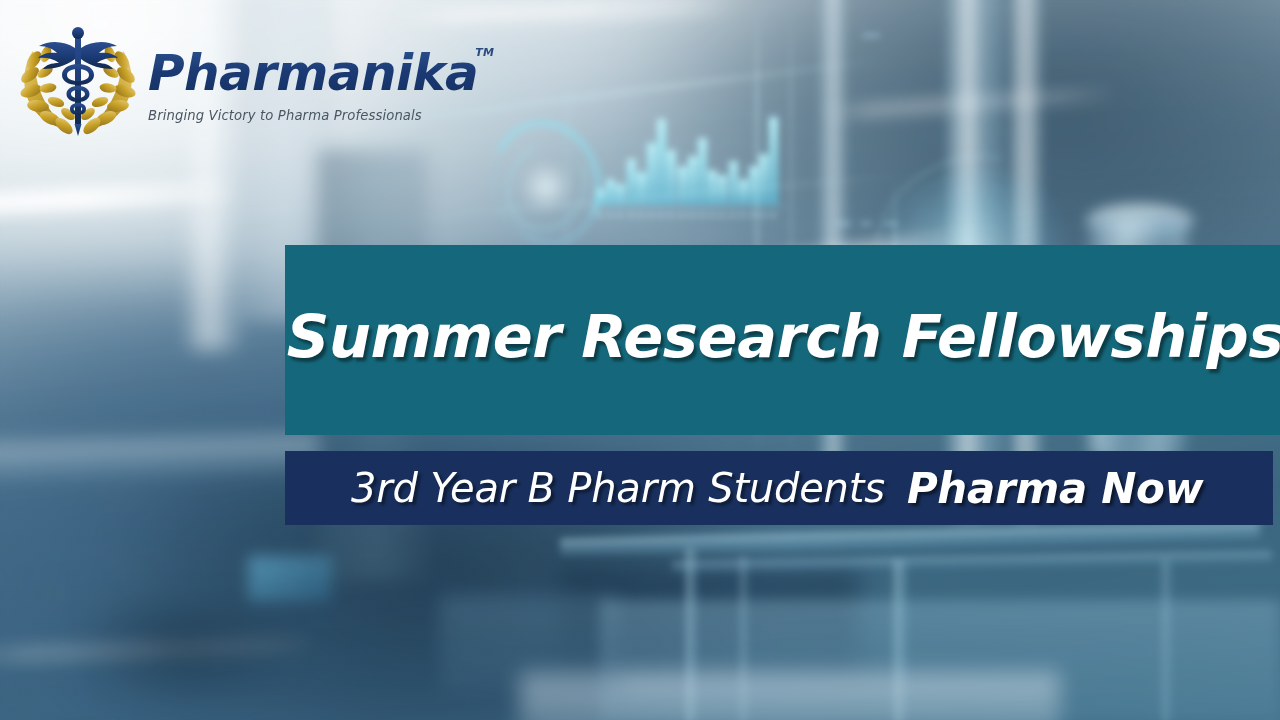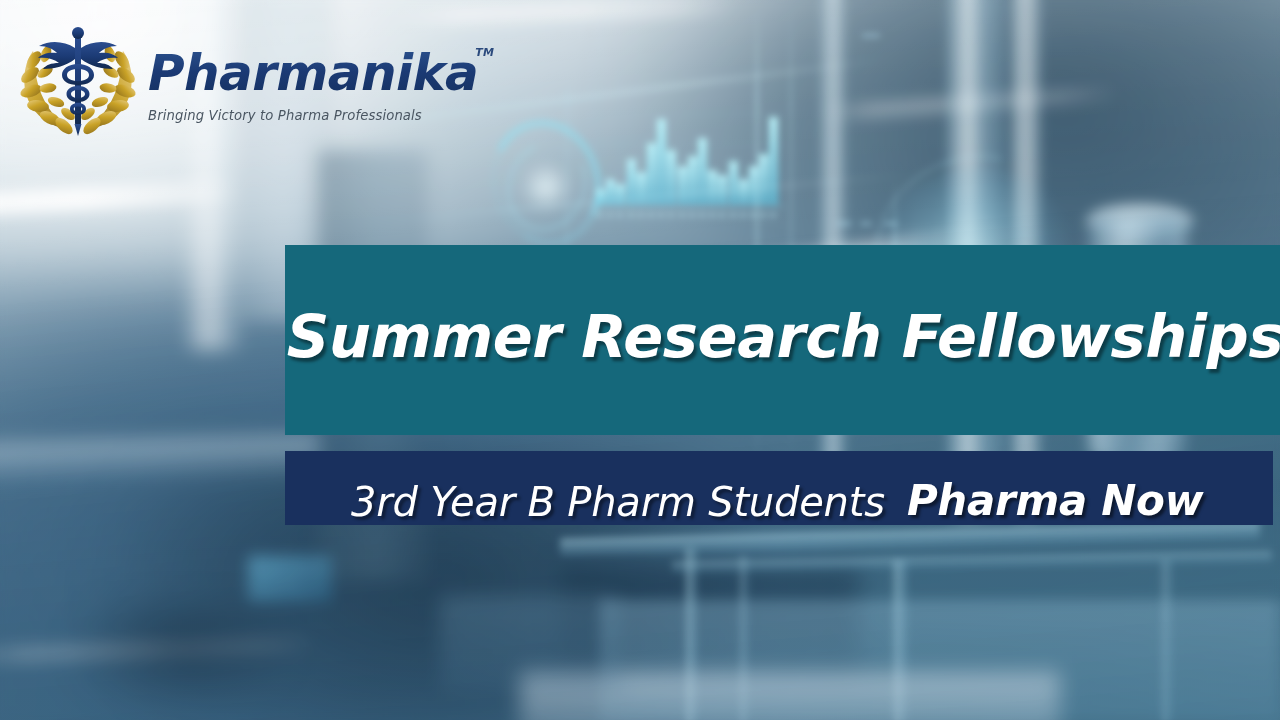--- a/index.html
+++ b/index.html
@@ -442,21 +442,21 @@
     white-space:nowrap;
     text-shadow:3px 4px 3px rgba(0,0,0,0.42);
     text-align:center;
   }
 
   .banner-sub {
     position:absolute;
     left:285px; top:451px;
     width:988px; height:74px;
     background:#19305e;
-    display:flex; align-items:flex-end;
+    display:flex; align-items:center;
     padding-left:66px;
   }
   .banner-sub .sub-normal {
     font-family:"DejaVu Sans", sans-serif;
     font-weight:400;
     font-size:40px;
     color:#ffffff;
     letter-spacing:-0.2px;
     white-space:nowrap;
     text-shadow:3px 3px 3px rgba(0,0,0,0.45);

